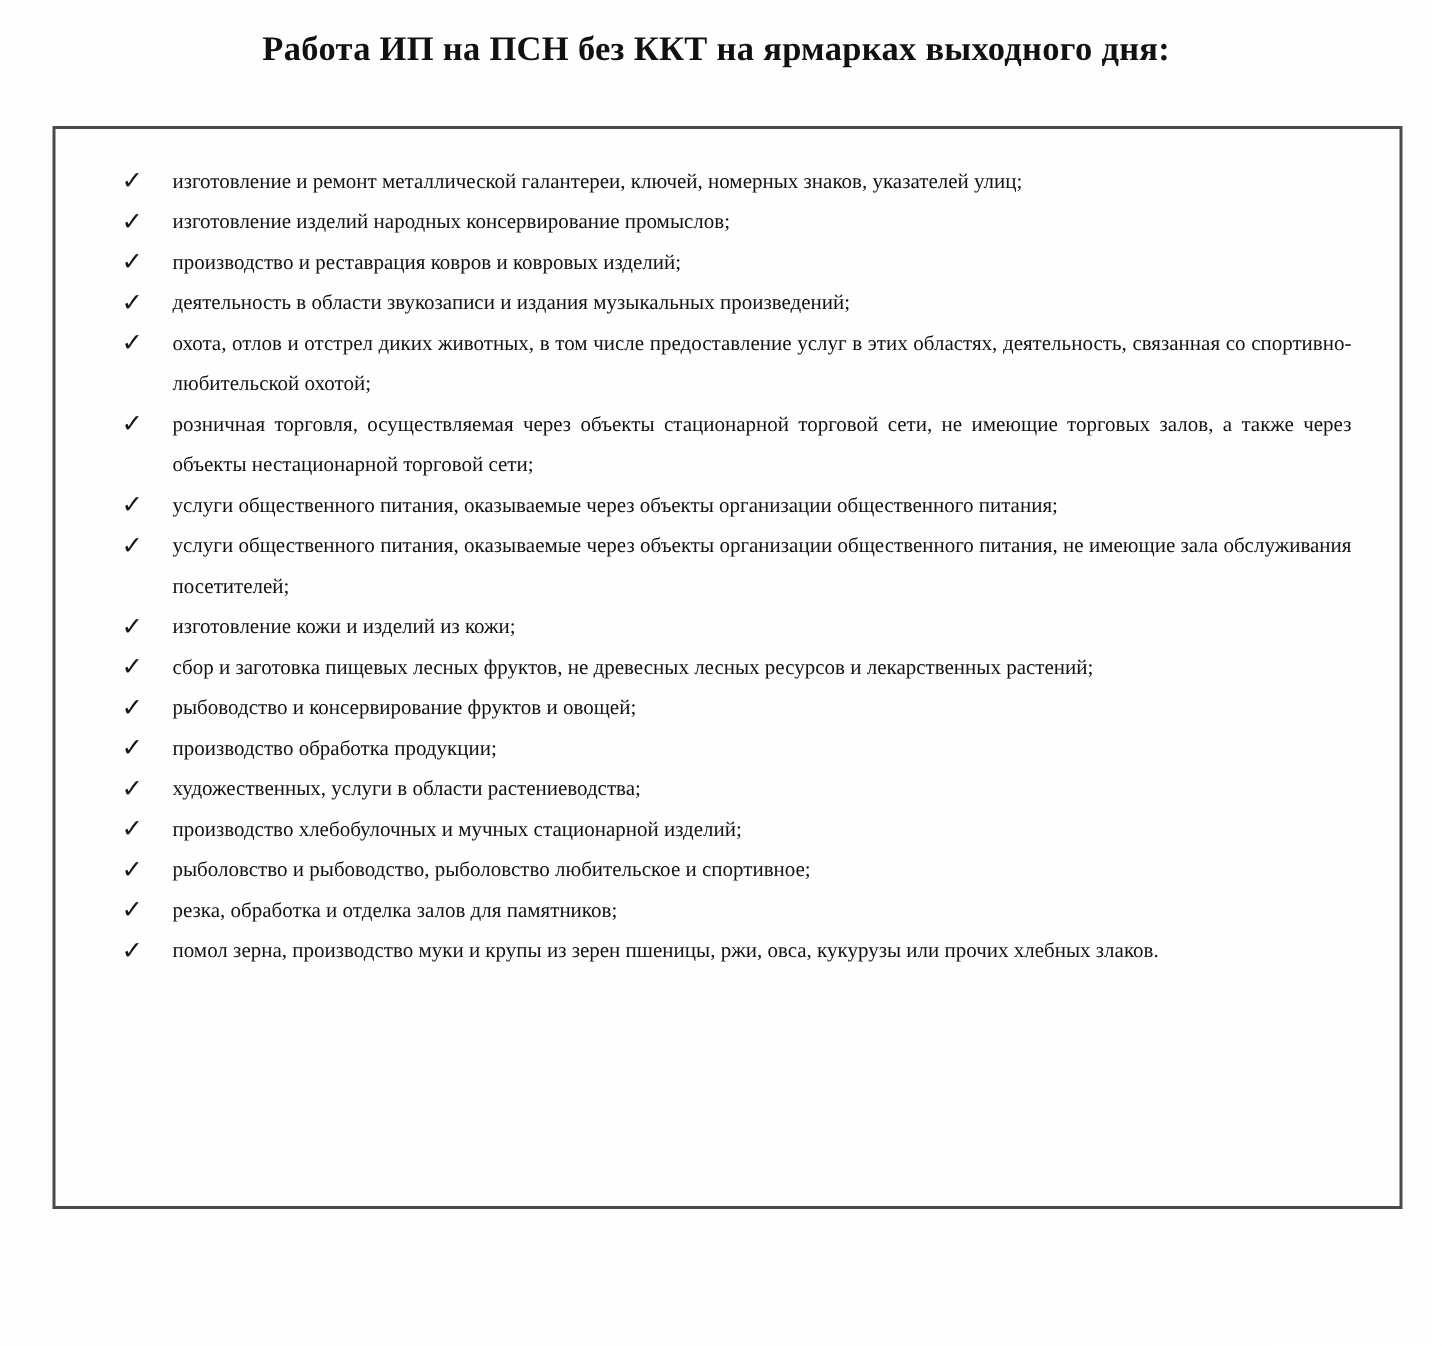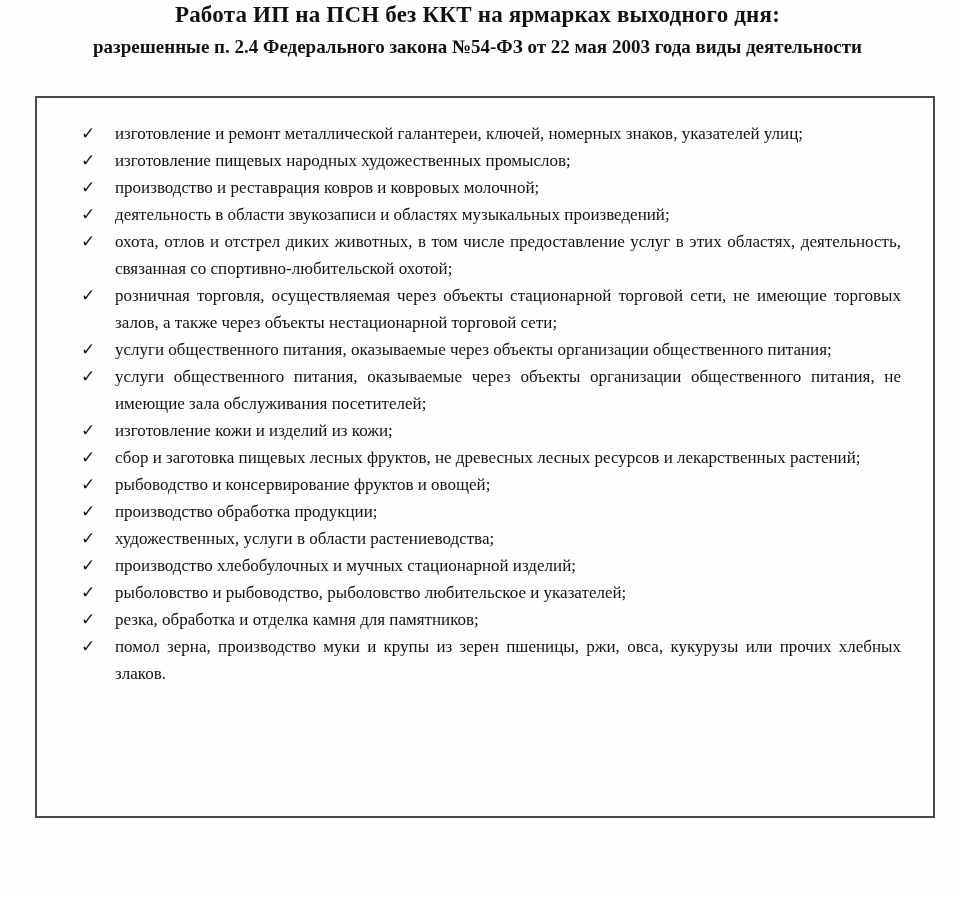--- a/index.html
+++ b/index.html
@@ -11,20 +11,21 @@
     width: 961px;
     height: 897px;
     font-family: "Liberation Serif", "DejaVu Serif", serif;
     color: #111111;
     overflow: hidden;
   }
   .page {
     width: 955px;
     height: 897px;
     box-sizing: border-box;
+    padding-top: 18px;
     background: #fefefe;
   }
   .page-title {
     text-align: center;
     font-weight: bold;
     font-size: 23px;
     line-height: 30px;
     margin: 0 40px;
     letter-spacing: 0.2px;
   }
@@ -57,55 +58,54 @@
   .check-glyph {
     flex: 0 0 34px;
     font-family: "DejaVu Sans", sans-serif;
     font-size: 17px;
     line-height: 27px;
     font-weight: bold;
     color: #161616;
   }
   .item-text {
     flex: 1 1 auto;
-    font-size: 17px;
+    font-size: 14px;
     line-height: 27px;
     text-align: justify;
   }
 </style>
 </head>
 <body>
 
 <div class="page">
 
   <h1 class="page-title">Работа ИП на ПСН без ККТ на ярмарках выходного дня:</h1>
 
-  <h2 class="page-subtitle">разрешенные п. 2.4 Федерального закона №54-ФЗ от 22 мая 2003 года виды деятельности</h2>
 
   <div class="list-box">
     <ul class="check-list">
 
         <li>
           <span class="check-glyph">✓</span>
           <span class="item-text">изготовление и ремонт металлической галантереи, ключей, номерных знаков, указателей улиц;</span>
         </li>
 
         <li>
           <span class="check-glyph">✓</span>
-          <span class="item-text">изготовление пищевых народных художественных промыслов;</span>
+          <span class="item-text">изготовление изделий народных консервирование промыслов;</span>
         </li>
 
         <li>
           <span class="check-glyph">✓</span>
-          <span class="item-text">производство и реставрация ковров и ковровых молочной;</span>
+          <span class="item-text">производство и реставрация ковров и ковровых изделий;</span>
         </li>
 
         <li>
           <span class="check-glyph">✓</span>
-          <span class="item-text">деятельность в области звукозаписи и областях музыкальных произведений;</span>
+          <span class="item-text">деятельность в области звукозаписи и издания музыкальных произведений;</span>
         </li>
 
         <li>
           <span class="check-glyph">✓</span>
           <span class="item-text">охота, отлов и отстрел диких животных, в том числе предоставление услуг в этих областях, деятельность, связанная со спортивно-любительской охотой;</span>
         </li>
 
         <li>
           <span class="check-glyph">✓</span>
           <span class="item-text">розничная торговля, осуществляемая через объекты стационарной торговой сети, не имеющие торговых залов, а также через объекты нестационарной торговой сети;</span>
@@ -146,26 +146,26 @@
           <span class="item-text">художественных, услуги в области растениеводства;</span>
         </li>
 
         <li>
           <span class="check-glyph">✓</span>
           <span class="item-text">производство хлебобулочных и мучных стационарной изделий;</span>
         </li>
 
         <li>
           <span class="check-glyph">✓</span>
-          <span class="item-text">рыболовство и рыбоводство, рыболовство любительское и указателей;</span>
+          <span class="item-text">рыболовство и рыбоводство, рыболовство любительское и спортивное;</span>
         </li>
 
         <li>
           <span class="check-glyph">✓</span>
-          <span class="item-text">резка, обработка и отделка камня для памятников;</span>
+          <span class="item-text">резка, обработка и отделка залов для памятников;</span>
         </li>
 
         <li>
           <span class="check-glyph">✓</span>
           <span class="item-text">помол зерна, производство муки и крупы из зерен пшеницы, ржи, овса, кукурузы или прочих хлебных злаков.</span>
         </li>
       </ul>
   </div>
 
 </div>

